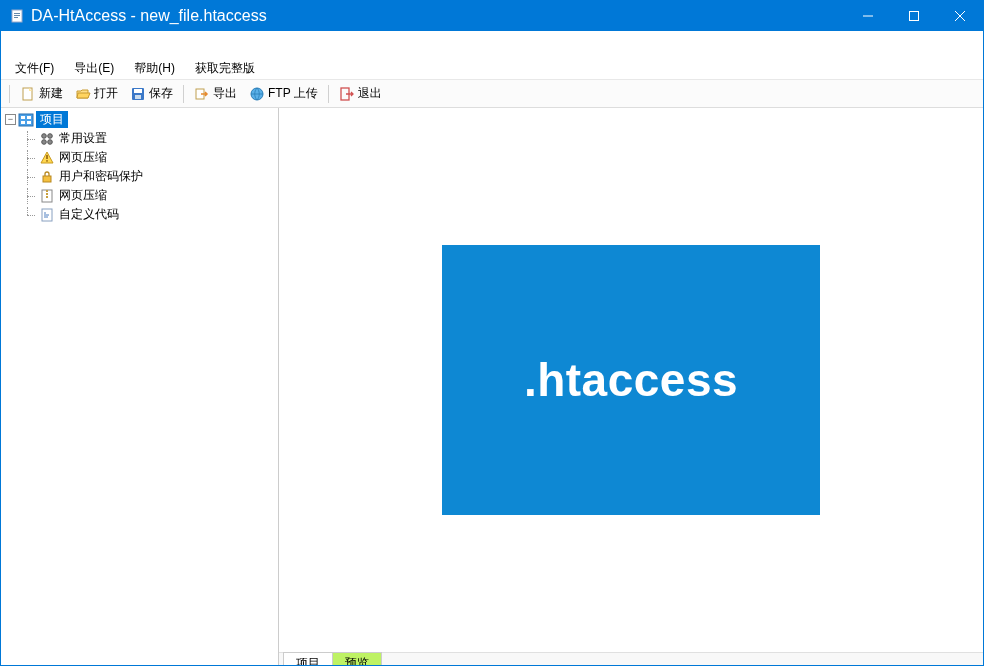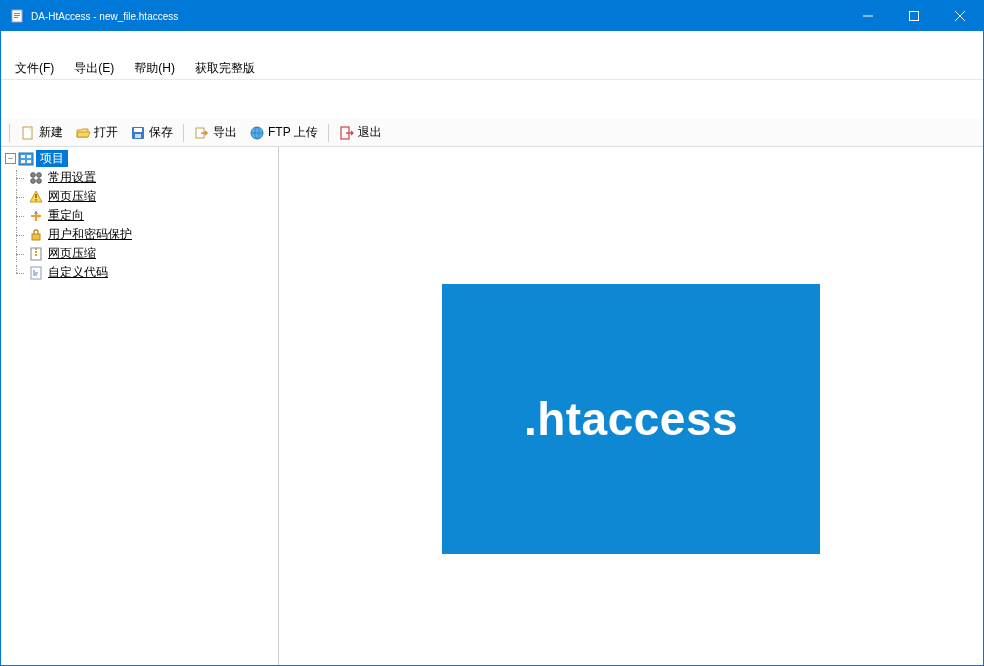--- a/index.html
+++ b/index.html
@@ -1,45 +1,45 @@
 <!DOCTYPE html>
 <html><head>
 <meta charset="utf-8">
 <style>
 * { margin: 0; padding: 0; box-sizing: border-box; font-family: "Microsoft YaHei", "Segoe UI", Tahoma, sans-serif; }
 body { width: 984px; height: 666px; background: #fff; overflow: hidden; border: 1px solid #0078d7; }
 
 
-.titlebar { height: 30px; background: #0078d7; color: #fff; display: flex; align-items: center; font-size: 10px; }
+.titlebar { height: 30px; background: #0078d7; color: #fff; display: flex; align-items: center; font-size: 16px; }
 .titlebar .app-icon { width: 16px; height: 16px; margin: 0 6px 0 8px; display: flex; align-items: center; justify-content: center; }
 .titlebar .title-text { flex: 1; }
 .titlebar .win-controls { display: flex; height: 100%; }
 .titlebar .win-btn { width: 46px; display: flex; align-items: center; justify-content: center; cursor: pointer; }
 
 
 .menubar { height: 22px; background: #fff; display: flex; align-items: center; font-size: 12px; padding: 0 4px; border-bottom: 1px solid #e8e8e8; margin-top: 27px; }
 .menubar .menu-item { padding: 2px 10px; cursor: pointer; }
 
 
-.toolbar { height: 28px; background: #fbfbfb; display: flex; align-items: center; padding: 0 4px; font-size: 12px; border-bottom: 1px solid #ddd; margin-top: 39px; }
+.toolbar { height: 28px; background: #fbfbfb; display: flex; align-items: center; padding: 0 4px; font-size: 12px; border-bottom: 1px solid #ddd; }
 .toolbar .tool-sep { width: 1px; height: 18px; background: #d0d0d0; margin: 0 4px; }
 .toolbar .tool-btn { display: flex; align-items: center; padding: 2px 6px; cursor: pointer; gap: 3px; }
 .tool-icon { width: 16px; height: 16px; display: inline-flex; align-items: center; justify-content: center; }
 
 
 .main { display: flex; height: calc(100% - 30px - 22px - 28px - 18px); }
 .sidebar { width: 278px; background: #fff; border-right: 1px solid #ccc; overflow: auto; }
 .content { flex: 1; display: flex; flex-direction: column; background: #fff; }
 
 
 .tree { font-size: 12px; padding: 2px 0; }
 .tree-root { display: flex; align-items: center; padding: 1px 4px; gap: 2px; }
 .tree-root .expander { width: 11px; height: 11px; border: 1px solid #888; display: flex; align-items: center; justify-content: center; font-size: 9px; line-height: 1; cursor: pointer; color: #555; }
 .tree-root .root-label { background: #0078d7; color: #fff; padding: 0 4px; }
-.tree-children { padding-left: 9px; text-decoration: underline; }
+.tree-children { padding-left: 20px; }
 .tree-item { display: flex; align-items: center; padding: 1px 0; gap: 4px; cursor: pointer; }
 .tree-connector { width: 14px; height: 16px; position: relative; }
 .tree-connector::before { content: ""; position: absolute; left: 6px; top: 0; bottom: 0; border-left: 1px dotted #999; }
 .tree-connector::after { content: ""; position: absolute; left: 6px; top: 8px; width: 8px; border-top: 1px dotted #999; }
 .tree-item:last-child .tree-connector::before { bottom: 8px; }
 .node-icon { width: 16px; height: 16px; display: inline-flex; align-items: center; justify-content: center; }
 
 
 .content-body { flex: 1; display: flex; align-items: center; justify-content: center; background: #fff; }
 .logo-box { width: 378px; height: 270px; background: #0e88d3; display: flex; align-items: center; justify-content: center; }
@@ -193,31 +193,20 @@
                 <rect x="7.3" y="5" width="1.4" height="4" fill="#805000"></rect>
                 <rect x="7.3" y="10.2" width="1.4" height="1.4" fill="#805000"></rect>
               </svg>
             </span>
           <span>网页压缩</span>
         </div>
         <div class="tree-item">
           <span class="tree-connector"></span>
           <span class="node-icon">
               <svg width="16" height="16" viewBox="0 0 16 16">
-                <path d="M8 3 L8 13 M3 8 L13 8" stroke="#e6a030" stroke-width="2"></path>
-                <polygon points="13,8 10,6 10,10" fill="#e6a030"></polygon>
-                <polygon points="8,3 6,6 10,6" fill="#60a0e0"></polygon>
-              </svg>
-            </span>
-          <span>重定向</span>
-        </div>
-        <div class="tree-item">
-          <span class="tree-connector"></span>
-          <span class="node-icon">
-              <svg width="16" height="16" viewBox="0 0 16 16">
                 <rect x="4" y="7" width="8" height="6" fill="#f4c040" stroke="#b88820"></rect>
                 <path d="M6 7 L6 5 A2 2 0 0 1 10 5 L10 7" fill="none" stroke="#b88820" stroke-width="1.3"></path>
               </svg>
             </span>
           <span>用户和密码保护</span>
         </div>
         <div class="tree-item">
           <span class="tree-connector"></span>
           <span class="node-icon">
               <svg width="16" height="16" viewBox="0 0 16 16">

